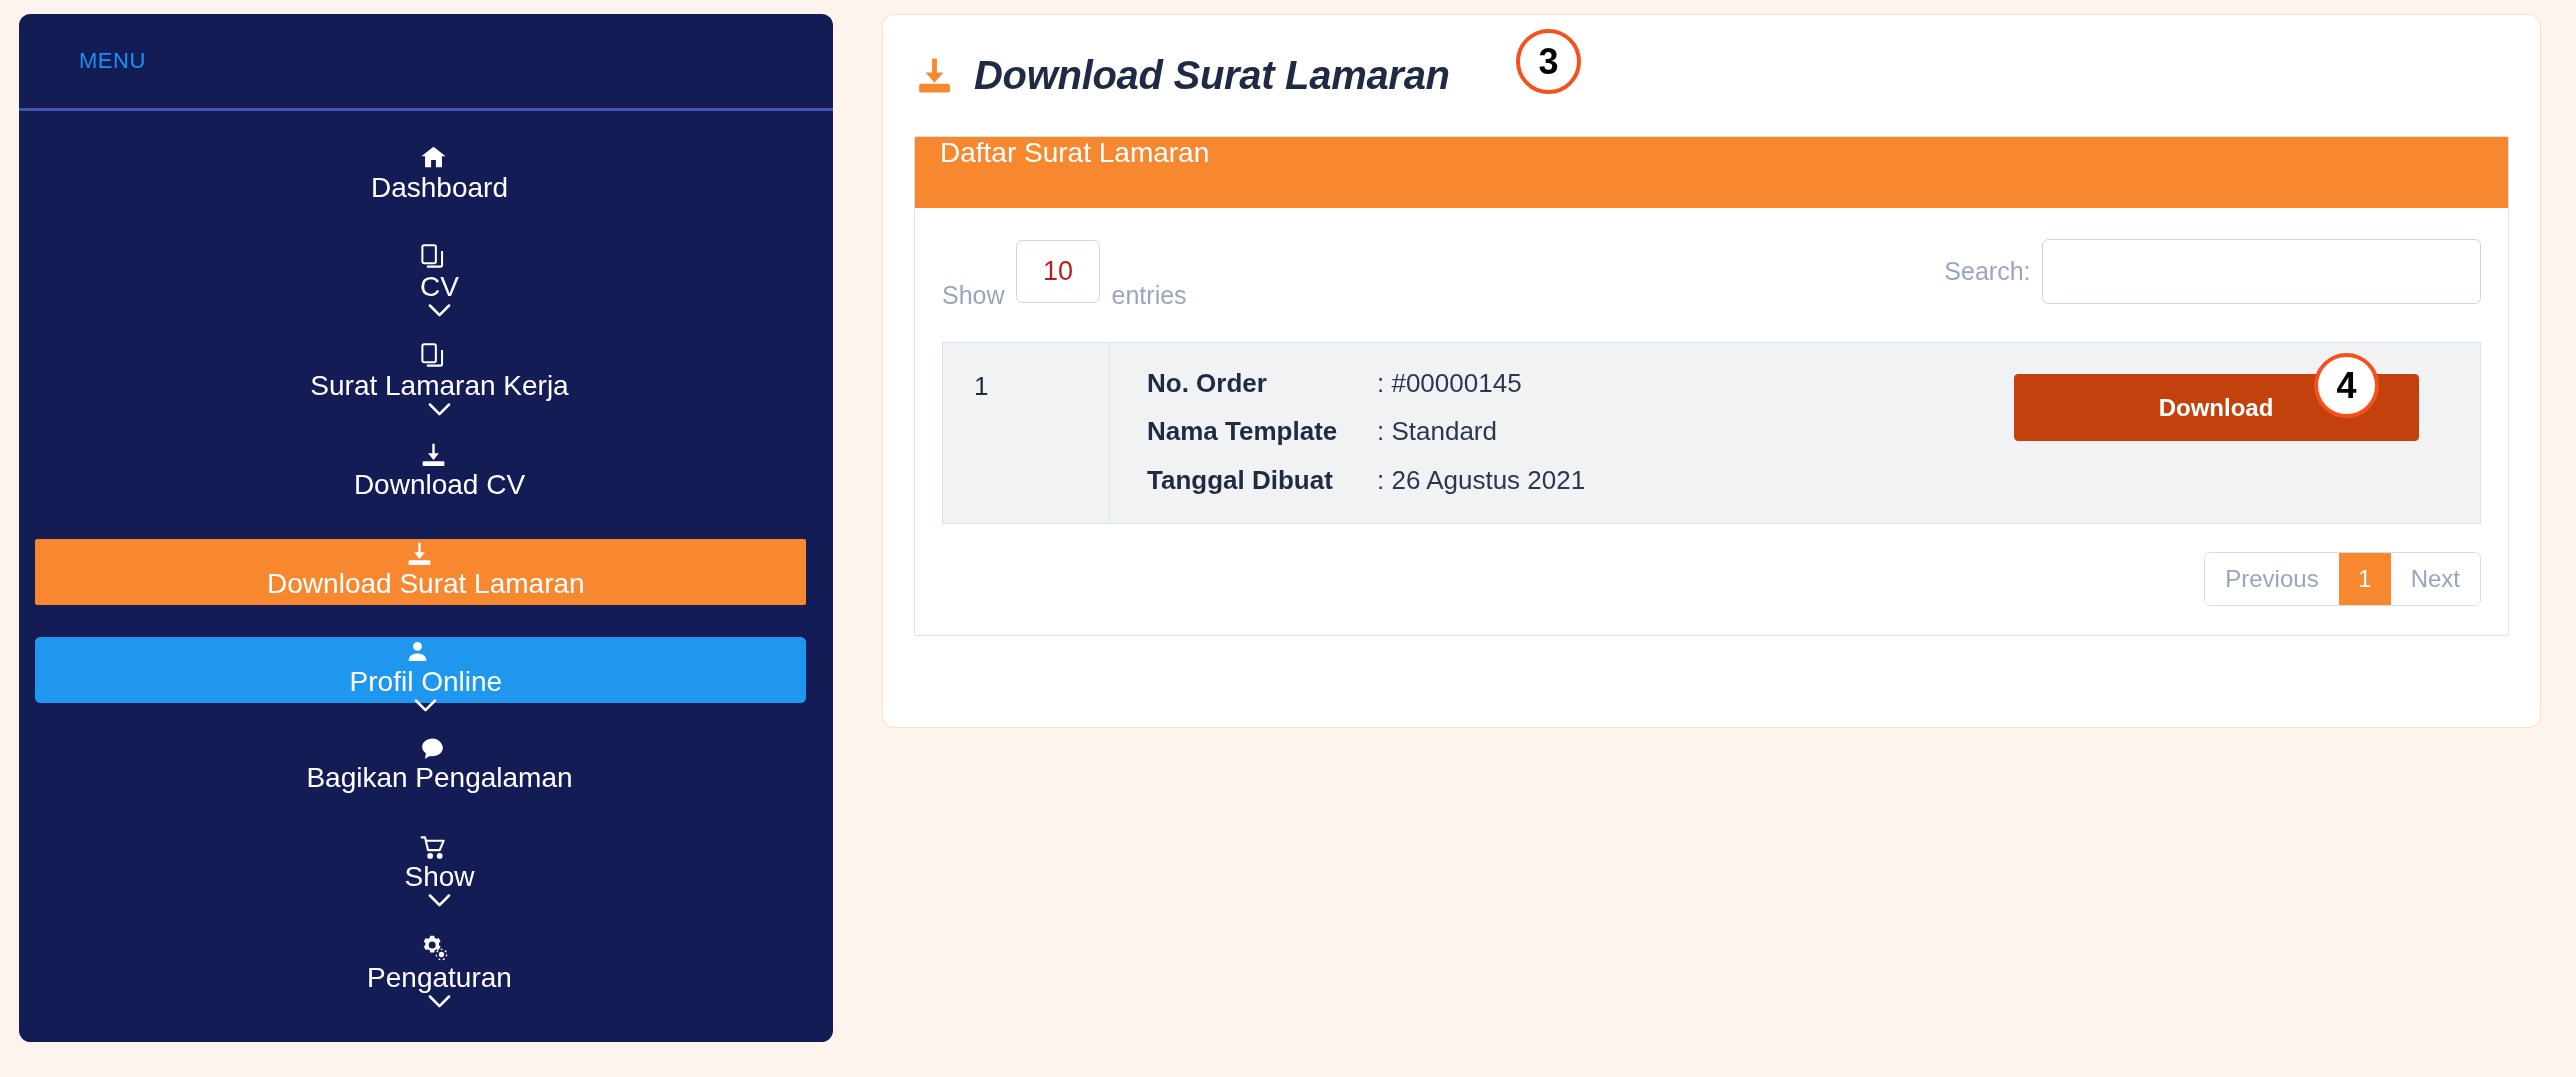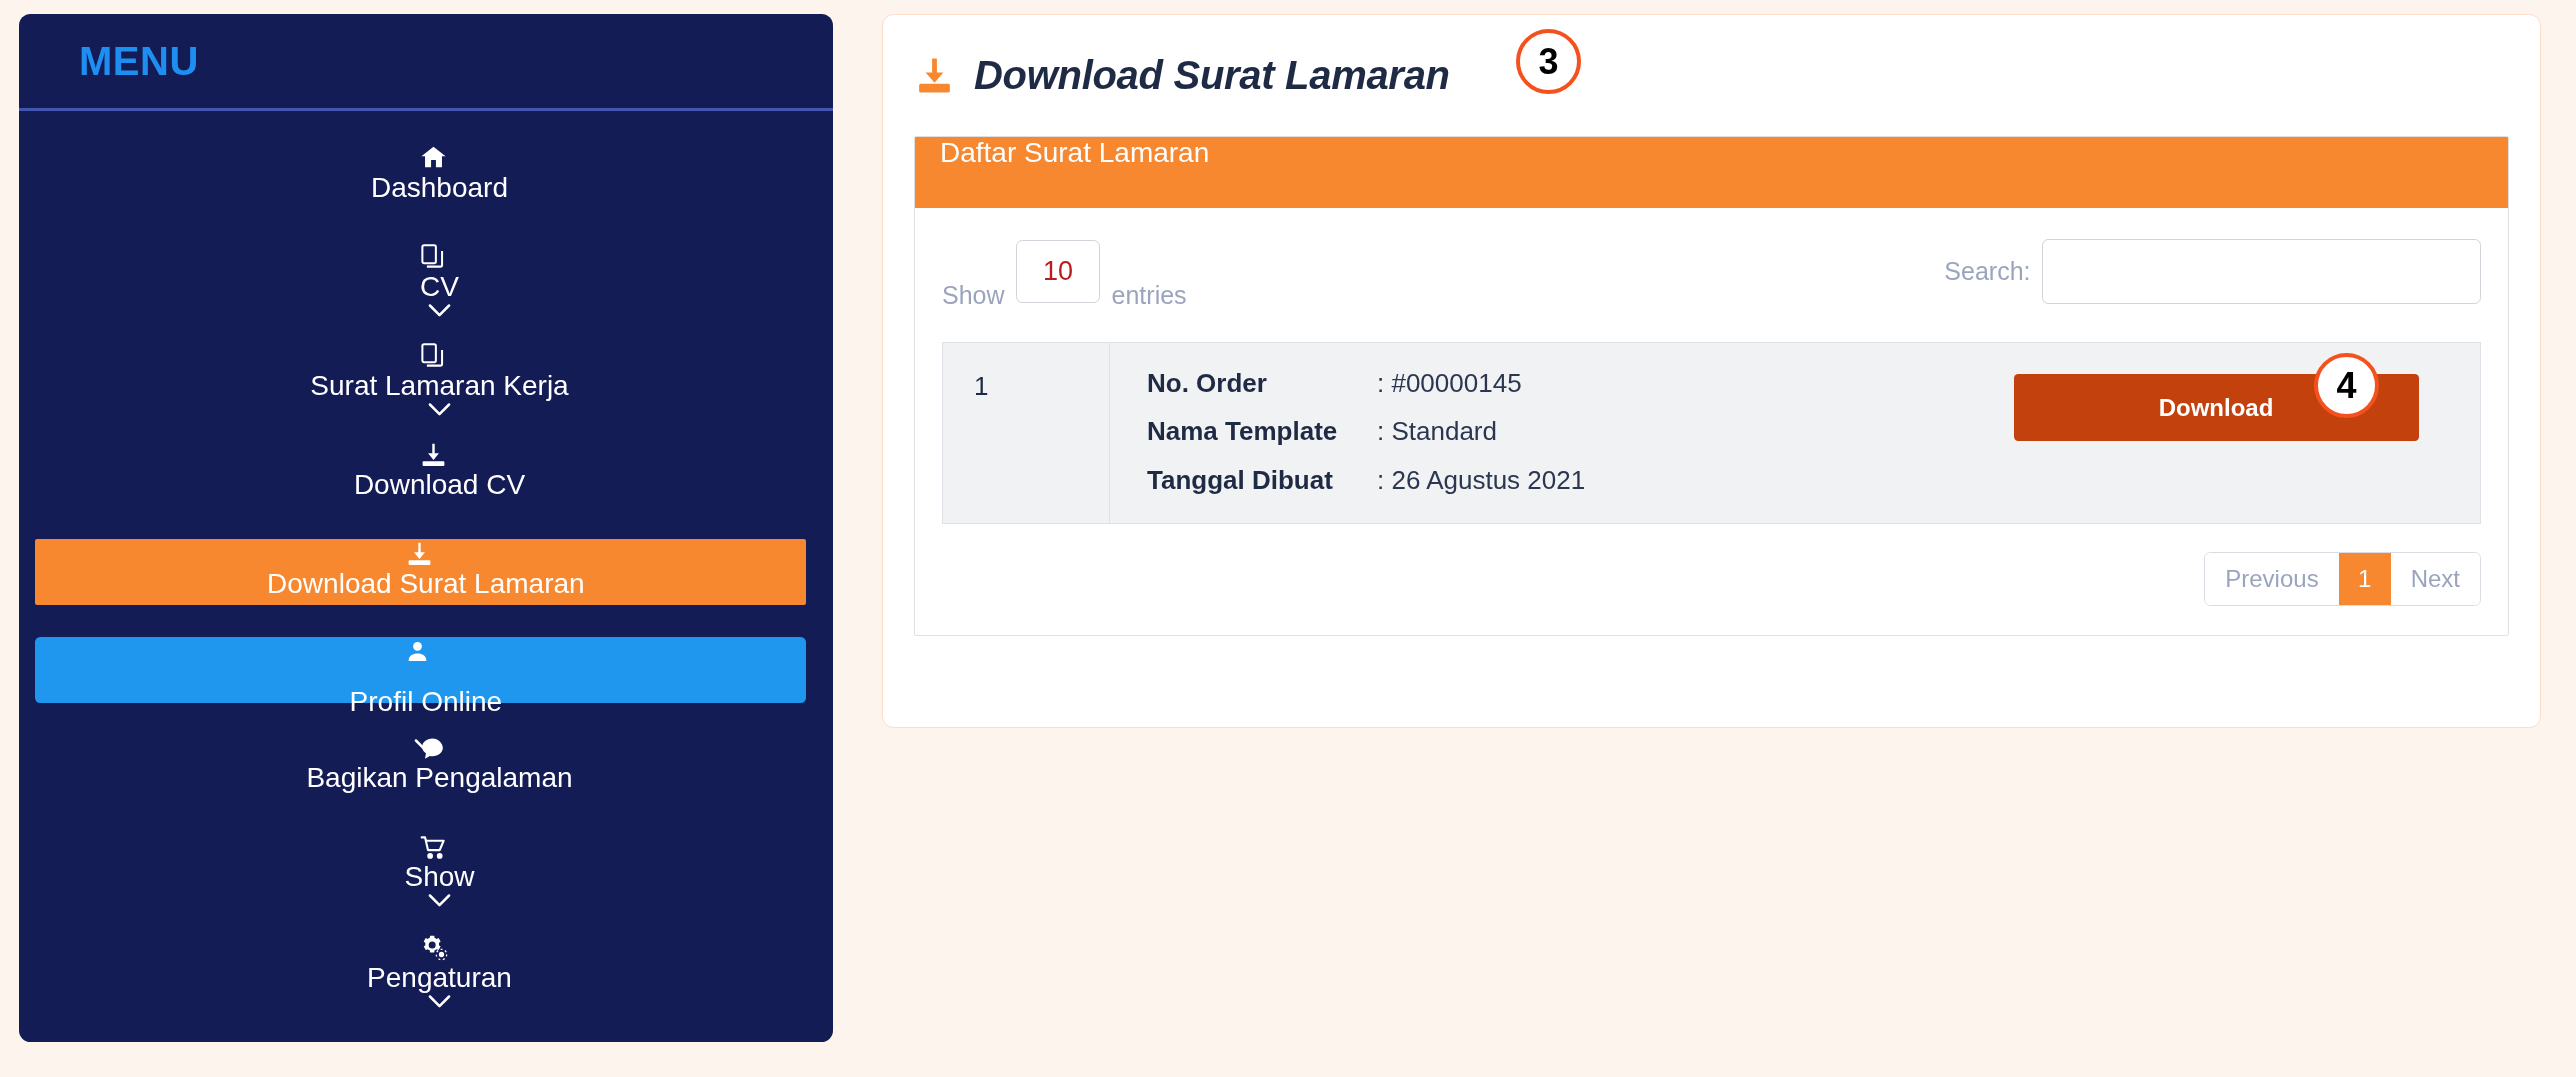--- a/index.html
+++ b/index.html
@@ -28,23 +28,23 @@
   }
   .menu-head {
     height: 97px;
     border-bottom: 3.7px solid #4455b0;
     display: flex;
     align-items: center;
     padding-left: 60px;
   }
   .menu-head-label {
     color: #1f8ef1;
-    font-size: 40px;
+    font-size: 22px;
     letter-spacing: 0.5px;
-    font-weight: 700;
+    font-weight: 400;
   }
   .nav-list { padding-top: 32px; }
   .nav-item {
     display: flex;
     align-items: center;
     height: 67px;
     padding-left: 60px;
     padding-right: 33px;
     margin: 0 0 0 0;
     color: #ffffff;
@@ -73,21 +73,20 @@
     border-radius: 2.1px;
     height: 66px;
   }
   .nav-item.active-blue {
     background: #1f97ef;
     margin-left: 15.7px;
     margin-right: 27px;
     padding-left: 44px;
     border-radius: 5.2px;
     height: 66px;
-    gap: 20px;
   }
 
   
   #main {
     position: absolute;
     left: 882px; top: 14px;
     width: 1659px; height: 714px;
     background: #ffffff;
     border: 1.6px solid #fbddc9;
     border-radius: 11.5px;

